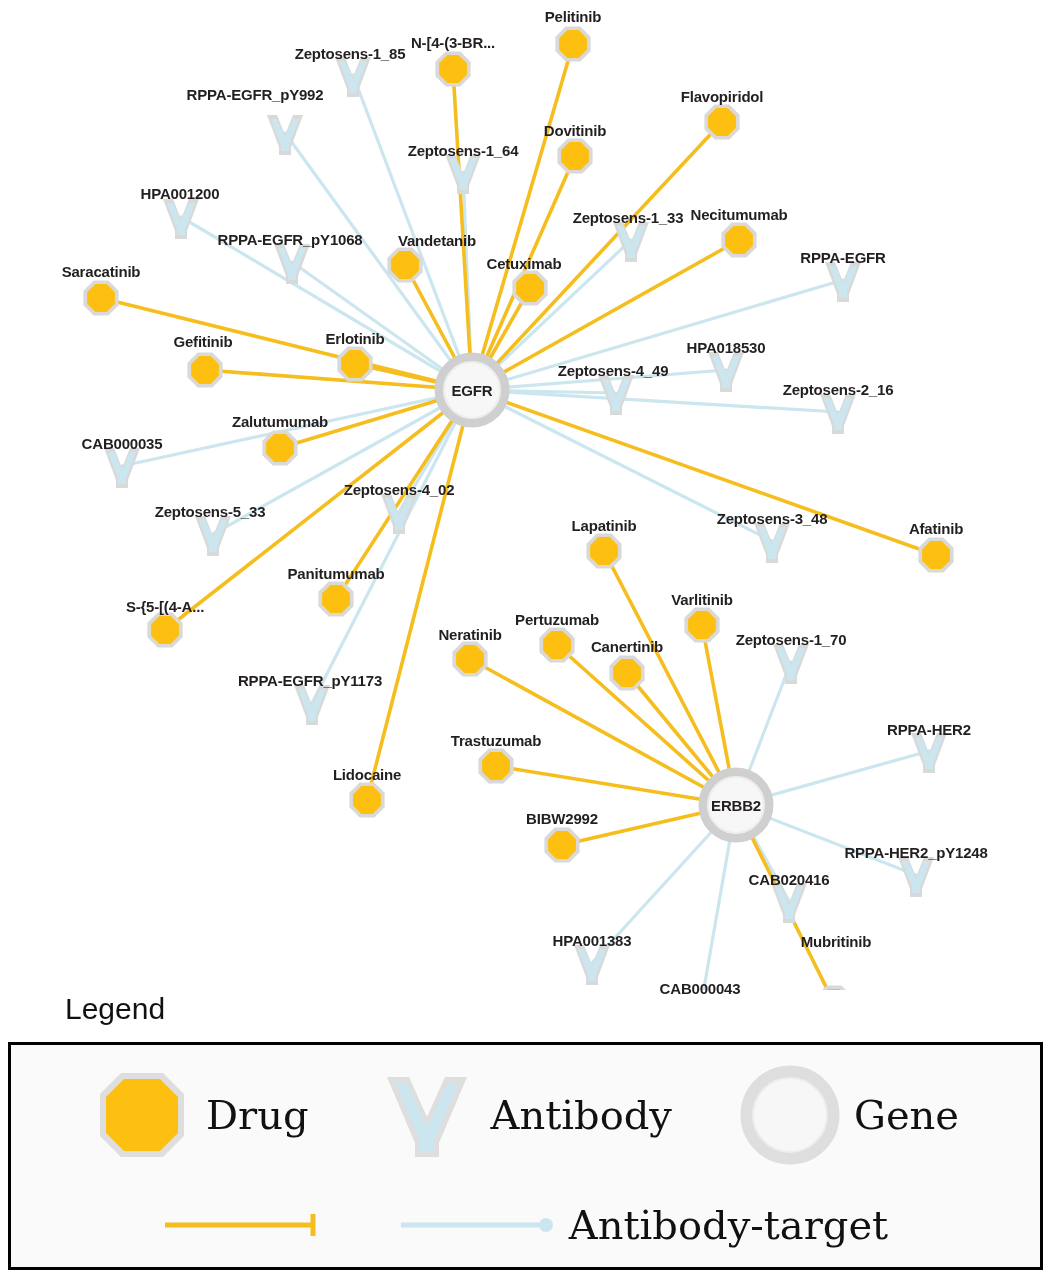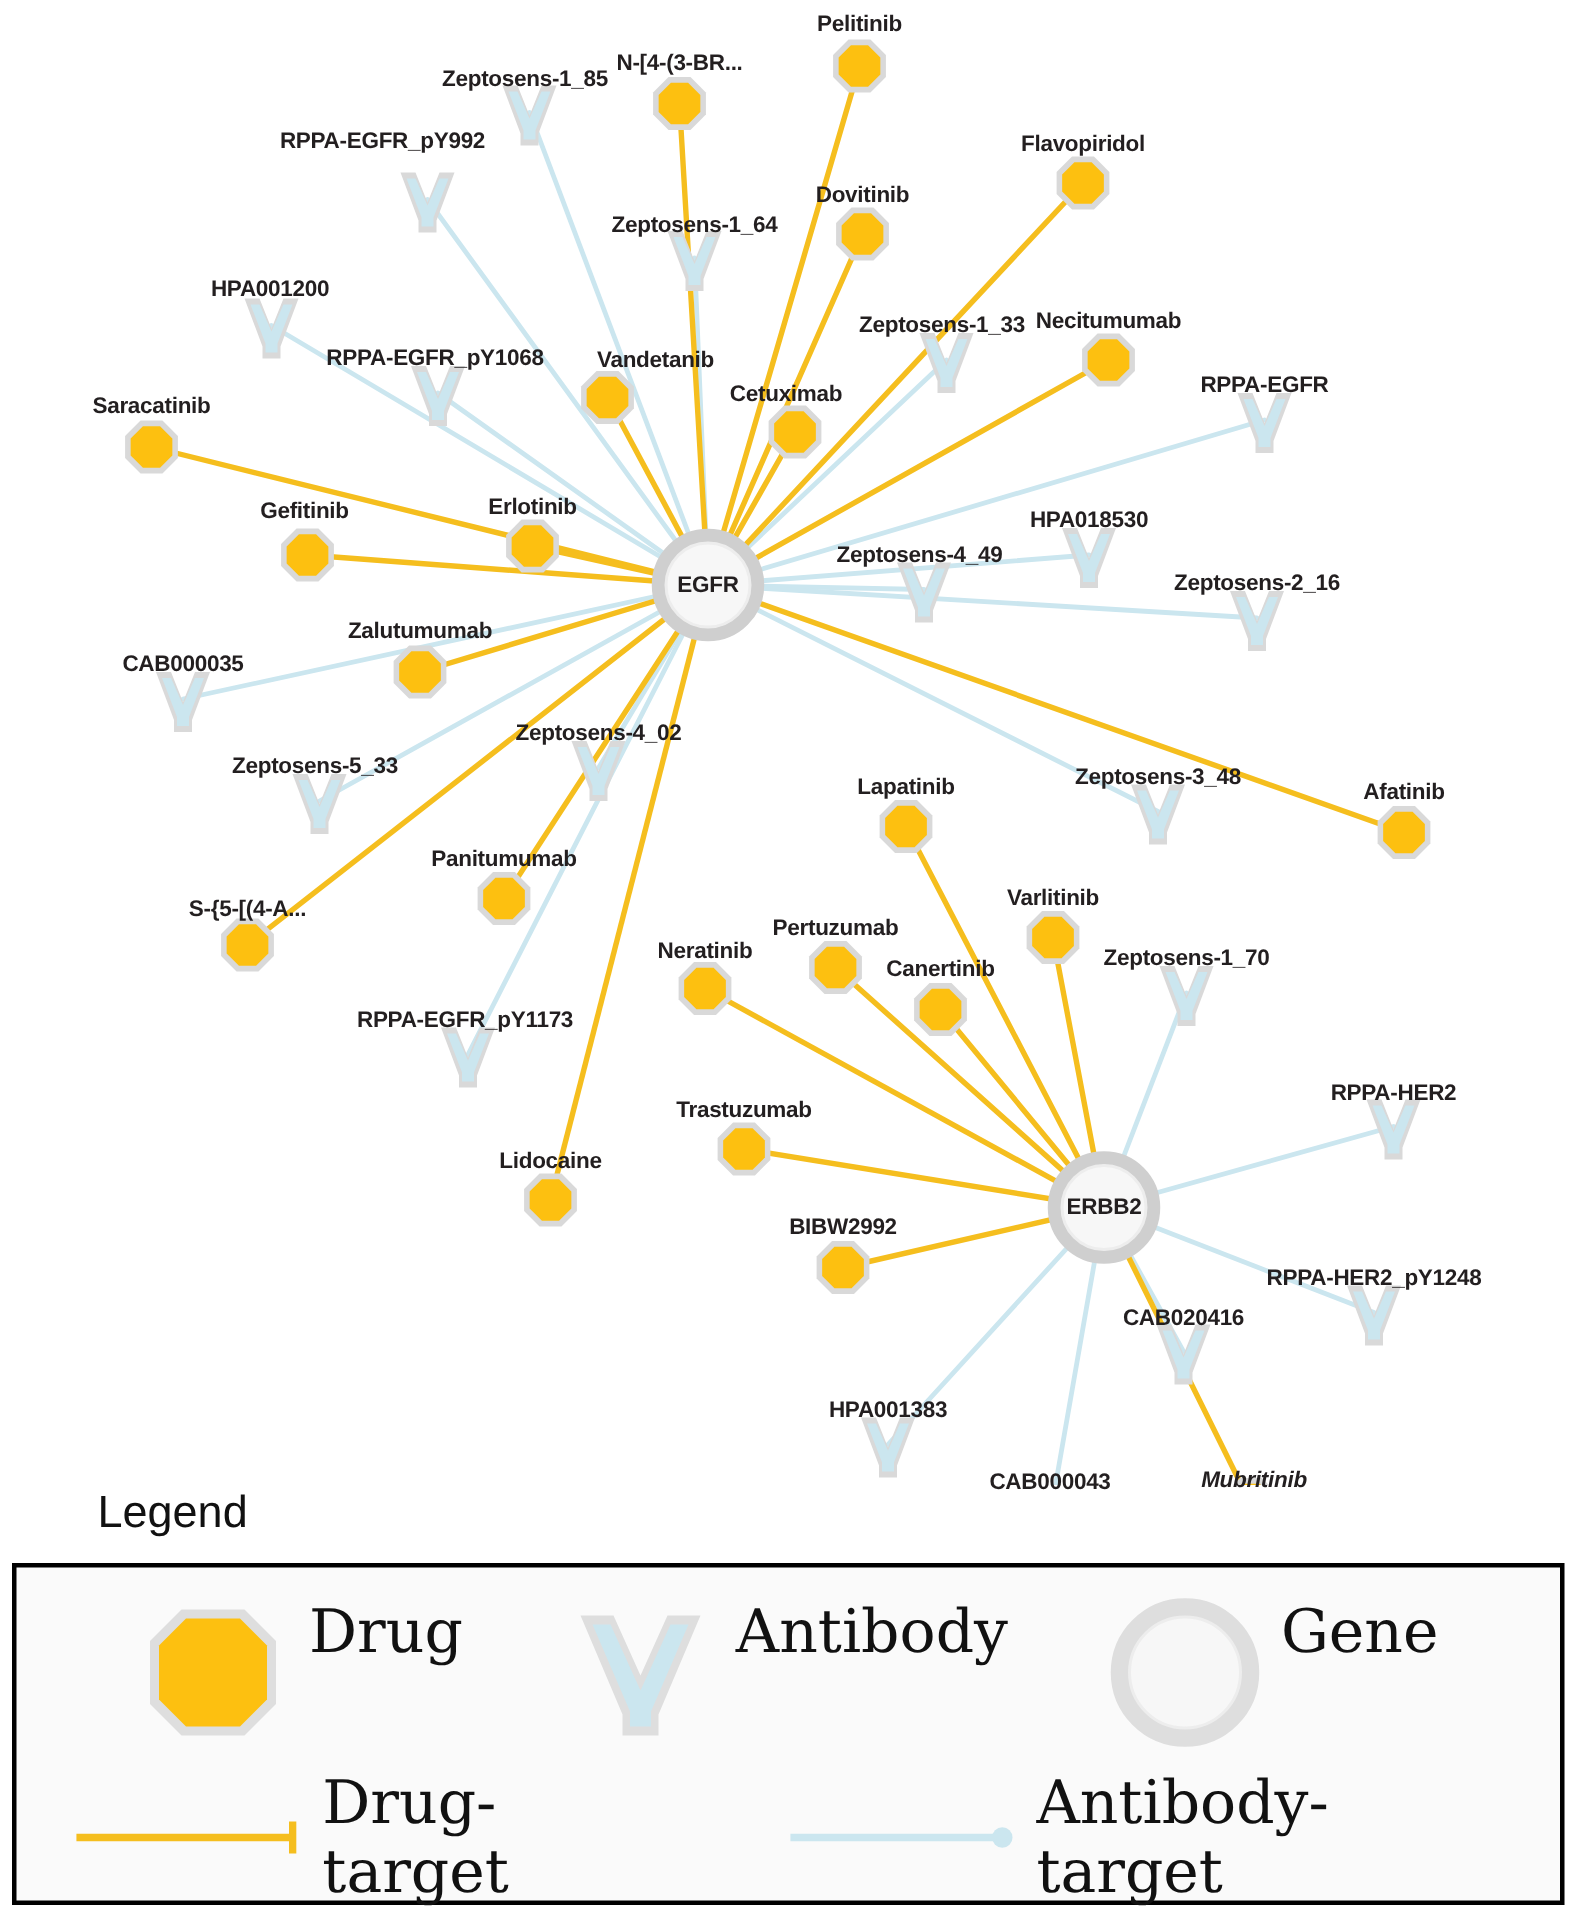--- a/index.html
+++ b/index.html
@@ -60,21 +60,21 @@
     top: 0;
     width: 100%;
     height: 140px;
     display: flex;
     align-items: center;
     justify-content: center;
     gap: 0px;
   }
   .legend-item {
     display: flex;
-    align-items: flex-start;
+    align-items: center;
     gap: 14px;
     margin: 0 34px;
   }
   .legend-text {
     font-family: "DejaVu Serif", serif;
     font-size: 40px;
     color: #111;
   }
   .legend-row-2 {
     position: absolute;
@@ -363,21 +363,21 @@
     <div class="node-label" style="left: 604px; top: 525px;">Lapatinib</div>
     <div class="node-label" style="left: 336px; top: 573px;">Panitumumab</div>
     <div class="node-label" style="left: 702px; top: 599px;">Varlitinib</div>
     <div class="node-label" style="left: 165px; top: 606px;">S-{5-[(4-A...</div>
     <div class="node-label" style="left: 557px; top: 619px;">Pertuzumab</div>
     <div class="node-label" style="left: 627px; top: 646px;">Canertinib</div>
     <div class="node-label" style="left: 470px; top: 634px;">Neratinib</div>
     <div class="node-label" style="left: 496px; top: 740px;">Trastuzumab</div>
     <div class="node-label" style="left: 367px; top: 774px;">Lidocaine</div>
     <div class="node-label" style="left: 562px; top: 818px;">BIBW2992</div>
-    <div class="node-label" style="left: 836px; top: 987px; font-style: italic;">Mubritinib</div>
+    <div class="node-label" style="left: 836px; top: 941px;">Mubritinib</div>
     <div class="node-label" style="left: 472px; top: 390px;">EGFR</div>
     <div class="node-label" style="left: 736px; top: 805px;">ERBB2</div>
   </div>
 
 <div class="legend-title">Legend</div>
 
 <div class="legend-box">
   <div class="legend-row-1">
 
     <div class="legend-item">
@@ -406,21 +406,20 @@
 
   </div>
 
   <div class="legend-row-2">
 
     <div class="legend-edge-item">
       <svg width="160" height="30" viewBox="0 0 160 30">
         <line x1="2" y1="15" x2="150" y2="15" stroke="#F5BE1E" stroke-width="5"></line>
         <line x1="150" y1="4" x2="150" y2="26" stroke="#F5BE1E" stroke-width="5"></line>
       </svg>
-      <span class="legend-text">Drug-target</span>
     </div>
 
     <div class="legend-edge-item">
       <svg width="160" height="30" viewBox="0 0 160 30">
         <line x1="2" y1="15" x2="143" y2="15" stroke="#CBE6EF" stroke-width="5"></line>
         <circle cx="147" cy="15" r="7" fill="#CBE6EF"></circle>
       </svg>
       <span class="legend-text">Antibody-target</span>
     </div>
 

